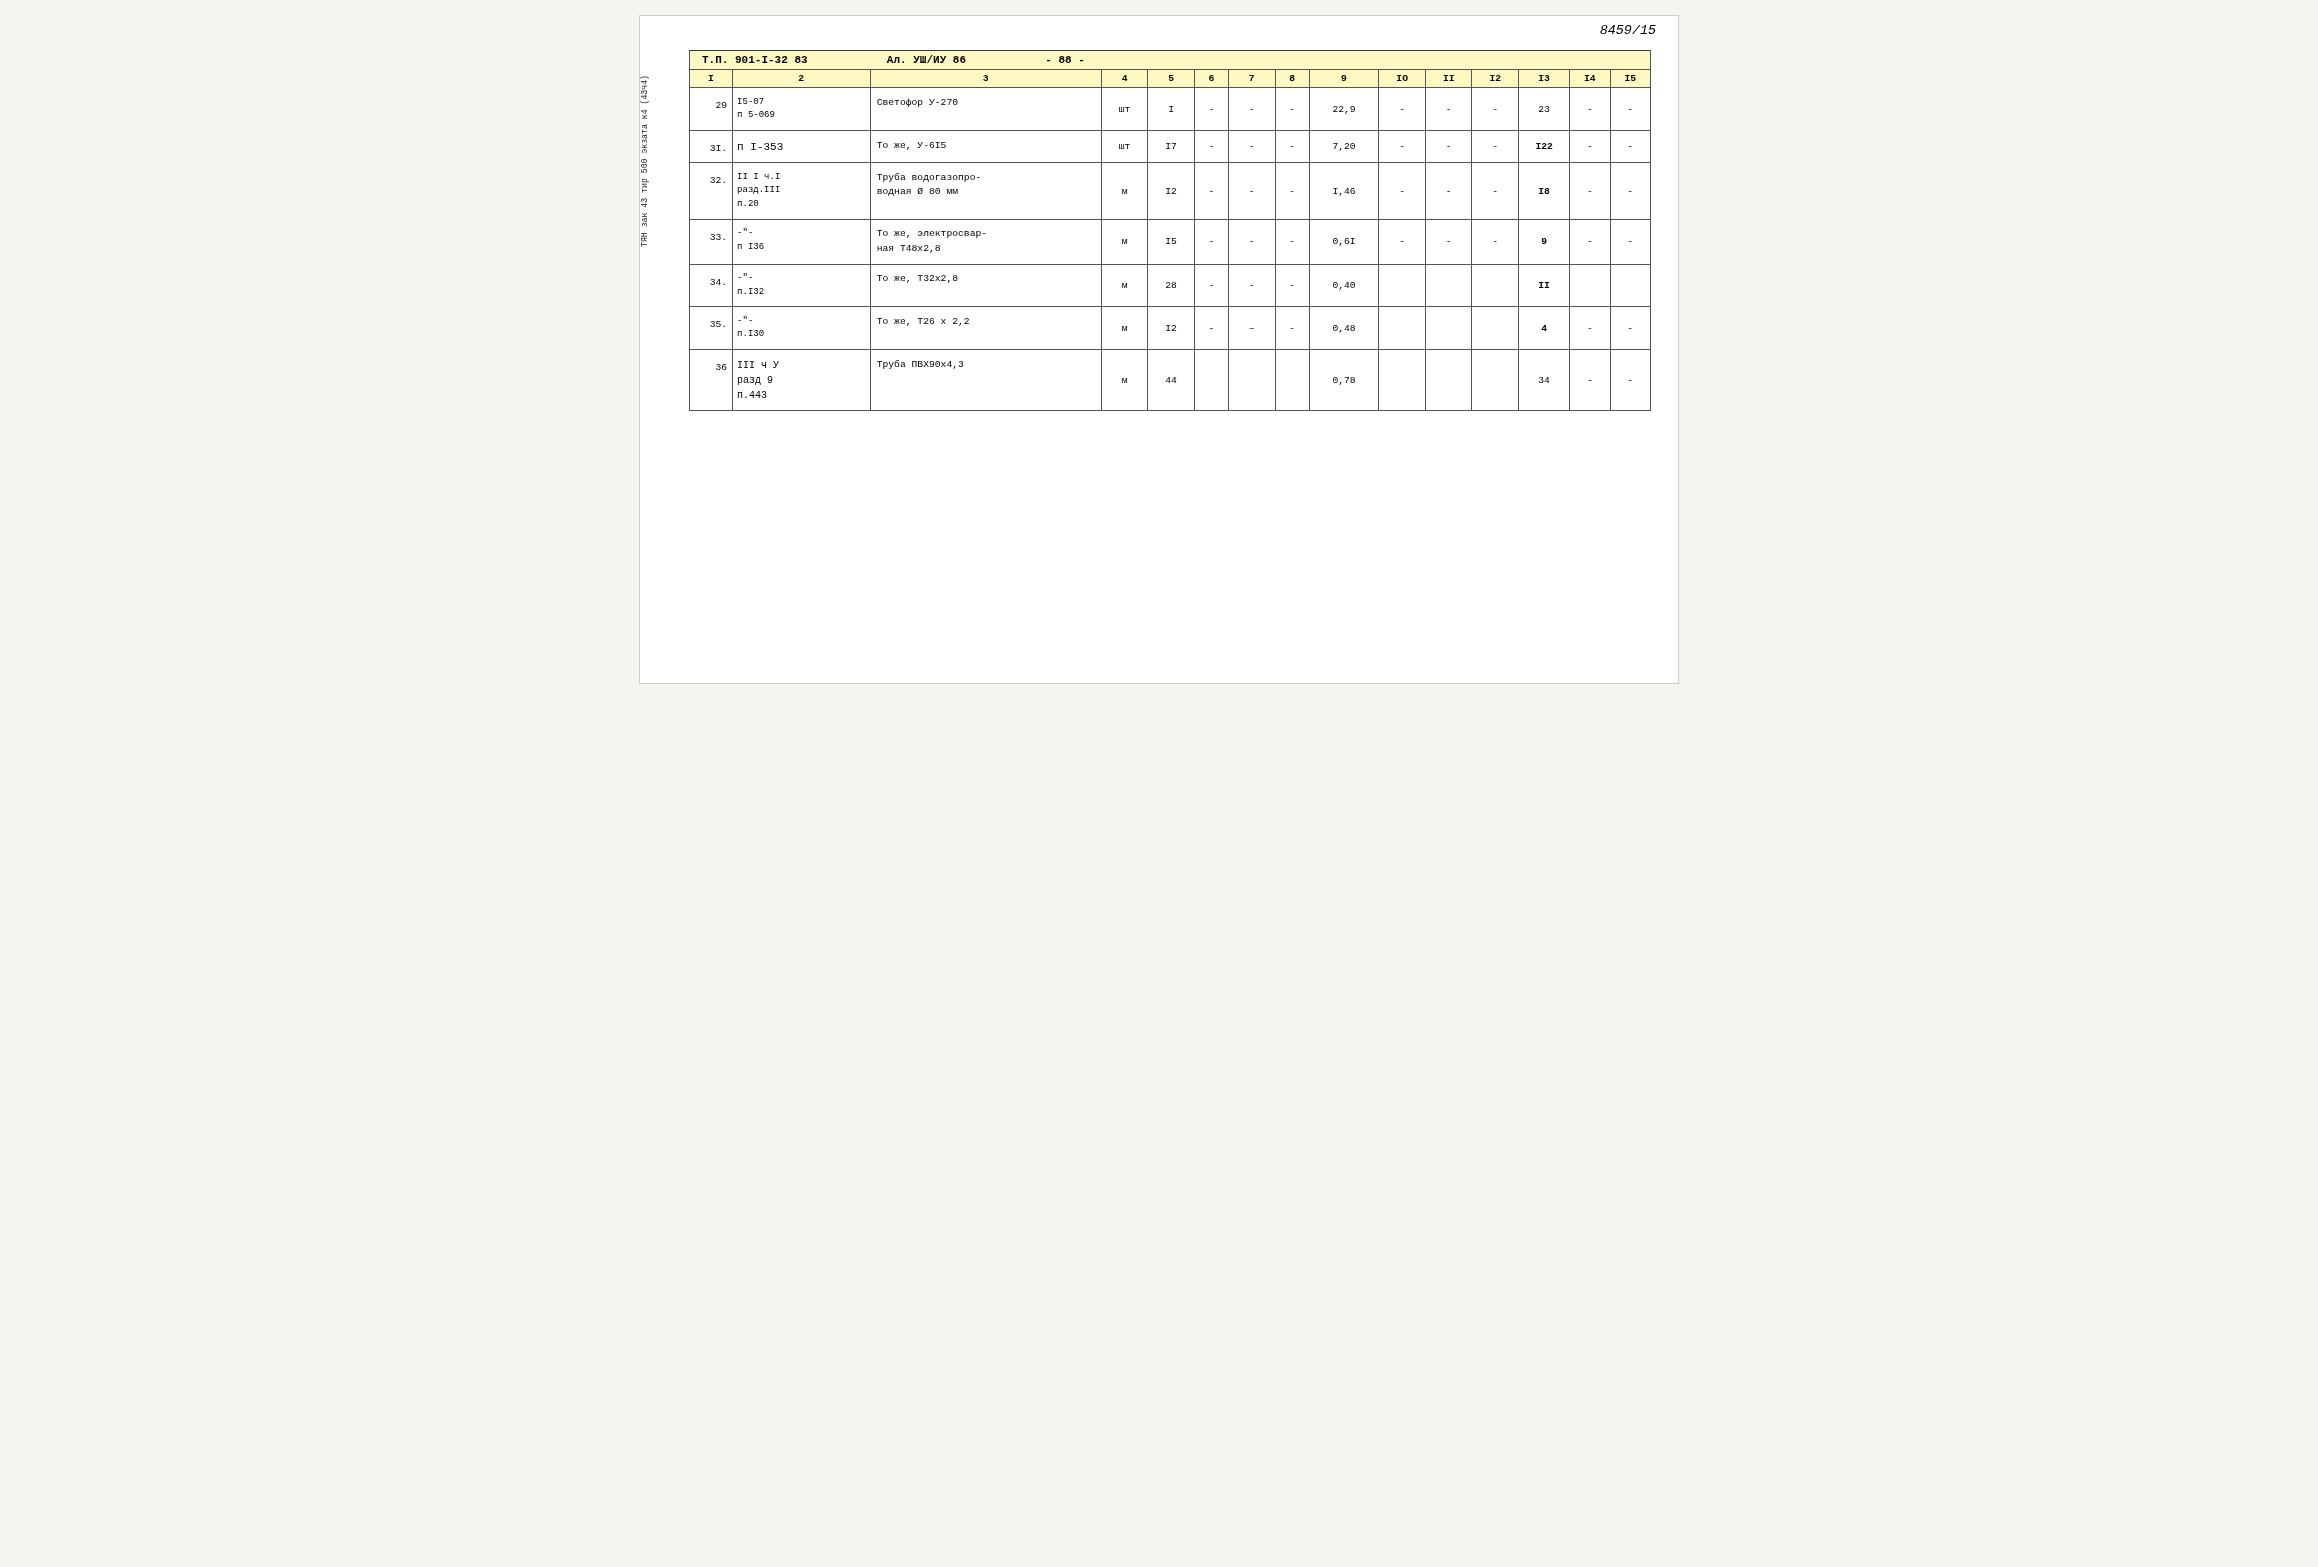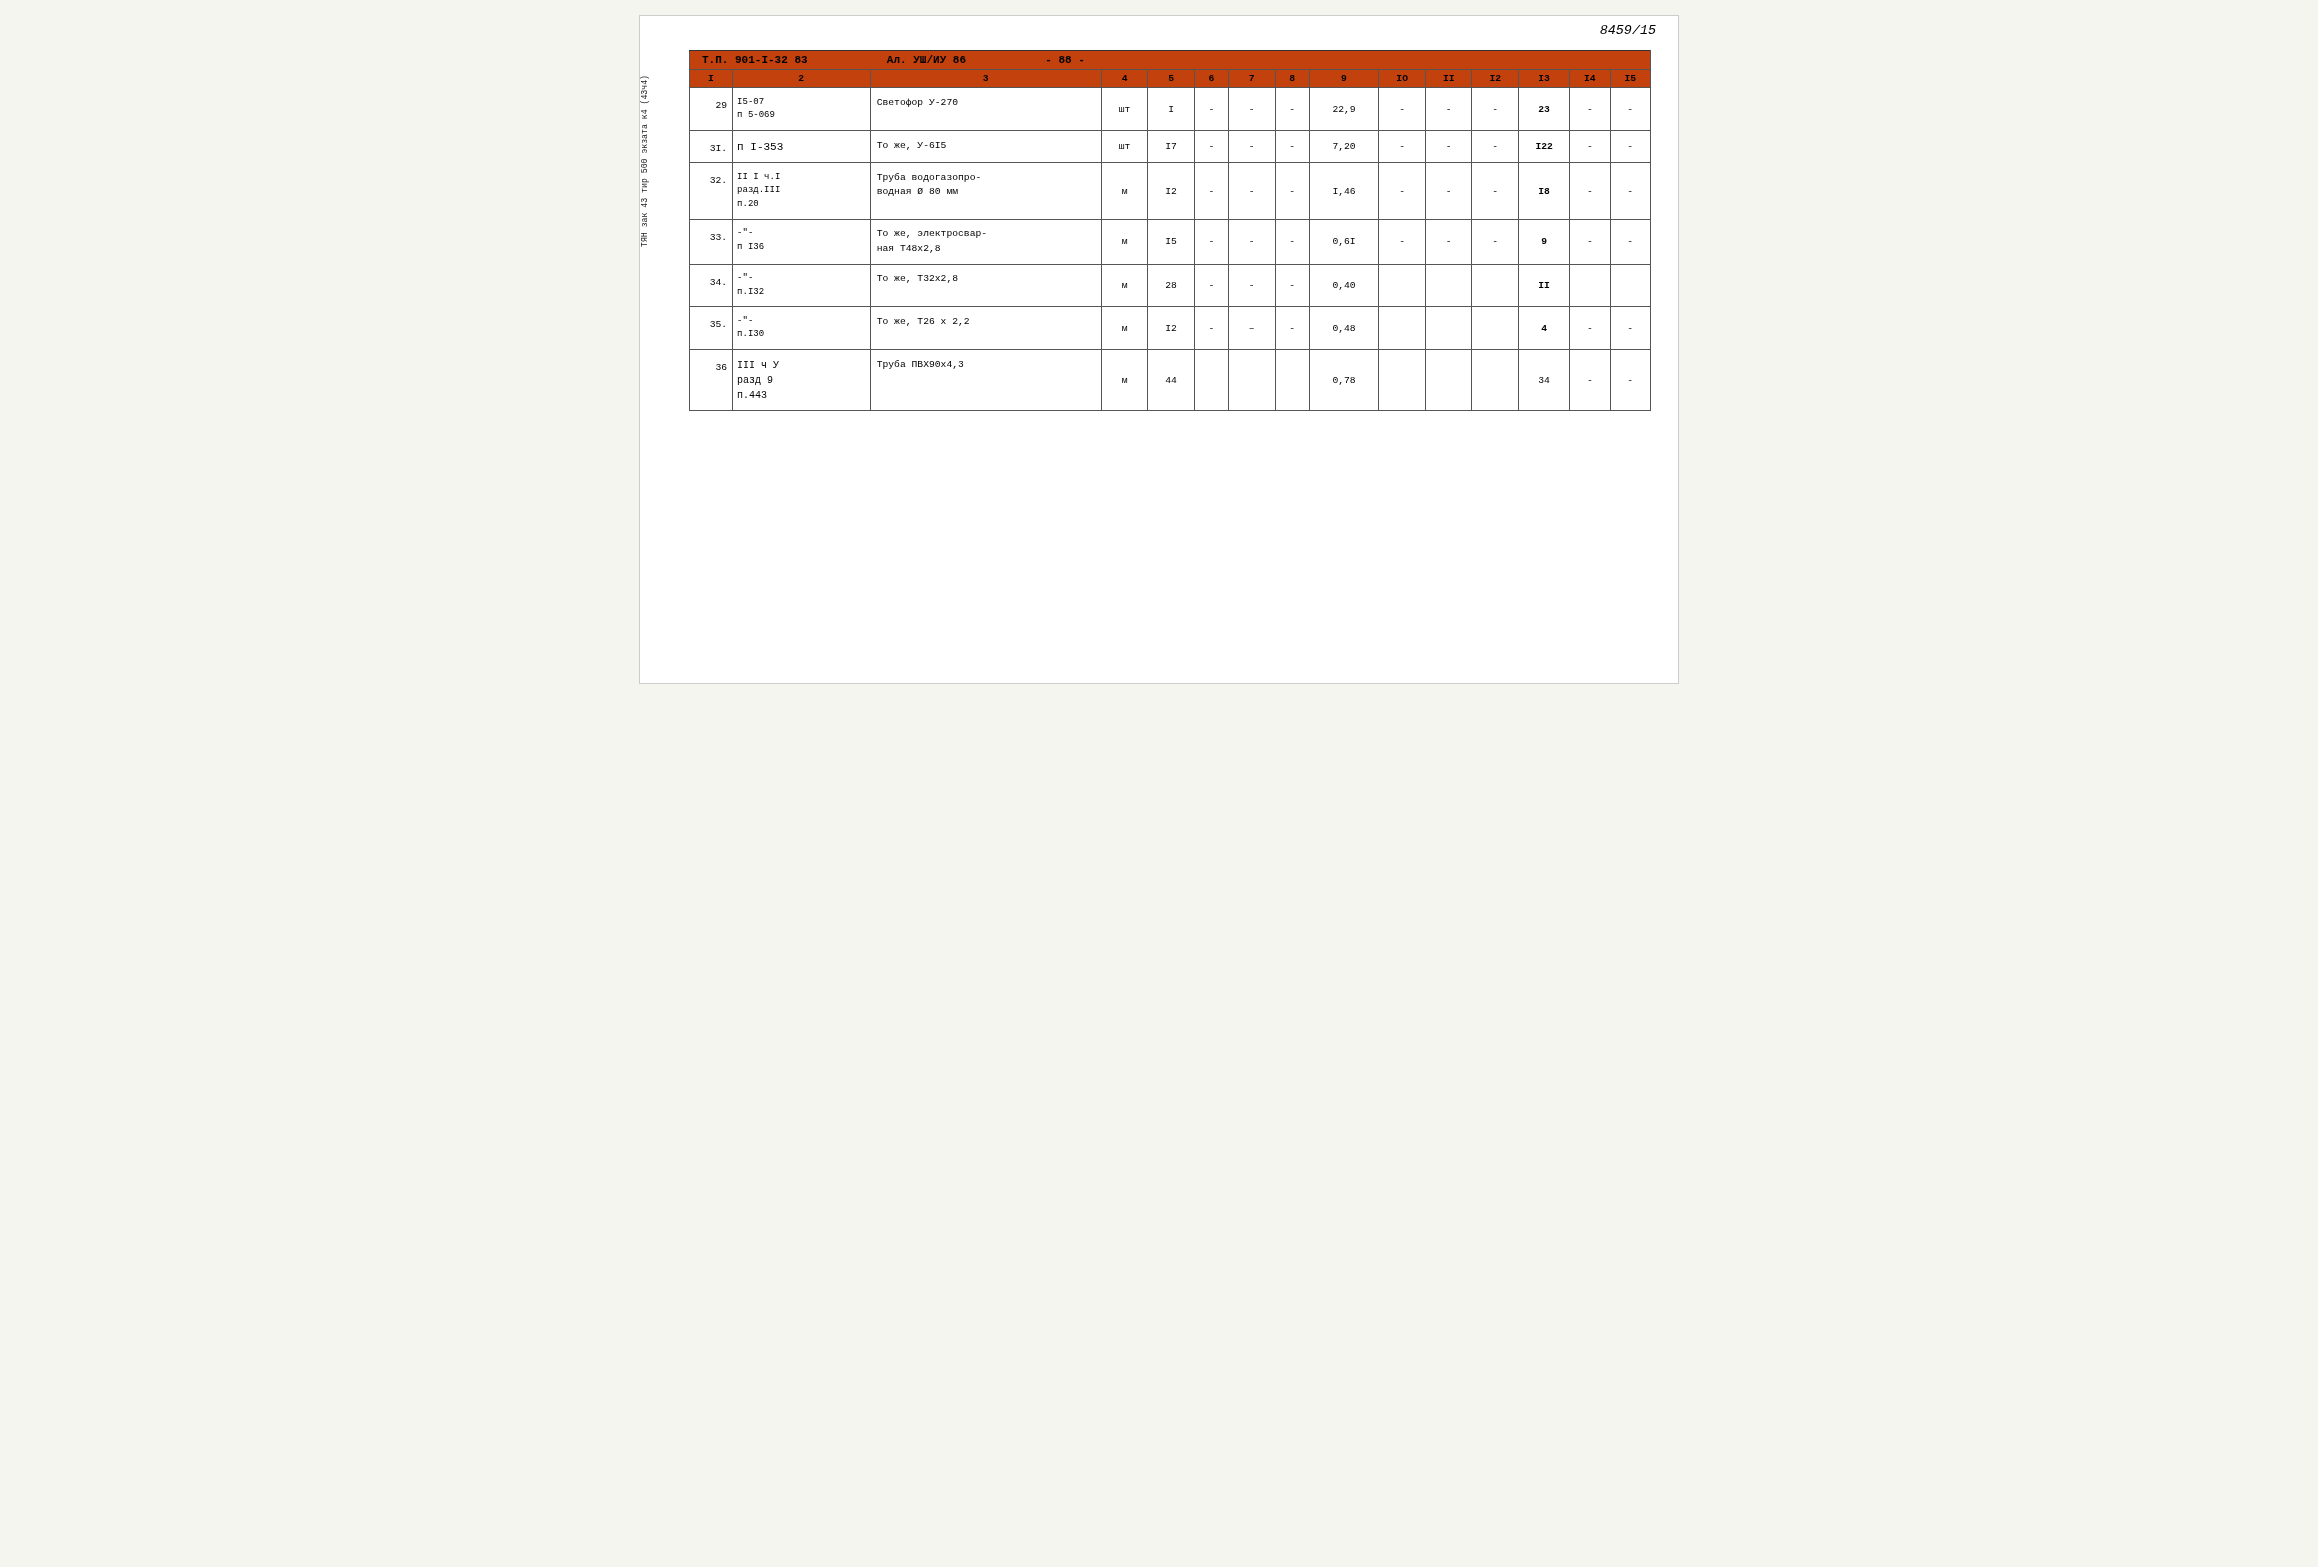--- a/index.html
+++ b/index.html
@@ -66,21 +66,21 @@
       border: 0.7px solid #555;
       padding: 3px 4.5px;
       text-align: center;
       vertical-align: middle;
       font-family: 'Courier New', Courier, monospace;
       font-size: 9.7px;
     }
 
     th {
       font-weight: bold;
-      background: #c2410c;
+      background: #fef9c3;
       border-top: 1.5px solid #333;
     }
 
     td.desc {
       text-align: left;
       padding-left: 6px;
     }
 
     tr td {
       min-height: 37px;
@@ -146,21 +146,21 @@
             <td class="col-desc desc" style="vertical-align: top; padding-top: 7.4px; padding-bottom: 7.4px; line-height: 1.5;">Светофор У-270</td>
             <td class="col-4" style="vertical-align: middle;">шт</td>
             <td class="col-5" style="vertical-align: middle;">I</td>
             <td class="col-6" style="vertical-align: middle;">-</td>
             <td class="col-7" style="vertical-align: middle;">-</td>
             <td class="col-8" style="vertical-align: middle;">-</td>
             <td class="col-9" style="vertical-align: middle;">22,9</td>
             <td class="col-10" style="vertical-align: middle;">-</td>
             <td class="col-11" style="vertical-align: middle;">-</td>
             <td class="col-12" style="vertical-align: middle;">-</td>
-            <td class="col-13" style="font-weight: bold; vertical-align: middle;">23</td>
+            <td class="col-13" style="font-weight: normal; vertical-align: middle;">23</td>
             <td class="col-14" style="vertical-align: middle;">-</td>
             <td class="col-15" style="vertical-align: middle;">-</td>
           </tr>
           <tr style="vertical-align: top;">
             <td class="col-num" style="padding-top: 12px; text-align: right; vertical-align: top;">3I.</td>
             <td class="col-code" style="text-align: left; font-size: 11px; vertical-align: top; padding-top: 7.4px; padding-bottom: 7.4px; line-height: 1.5;">п I-353</td>
             <td class="col-desc desc" style="vertical-align: top; padding-top: 7.4px; padding-bottom: 7.4px; line-height: 1.5;">То же, У-6I5</td>
             <td class="col-4" style="vertical-align: middle;">шт</td>
             <td class="col-5" style="vertical-align: middle;">I7</td>
             <td class="col-6" style="vertical-align: middle;">-</td>

